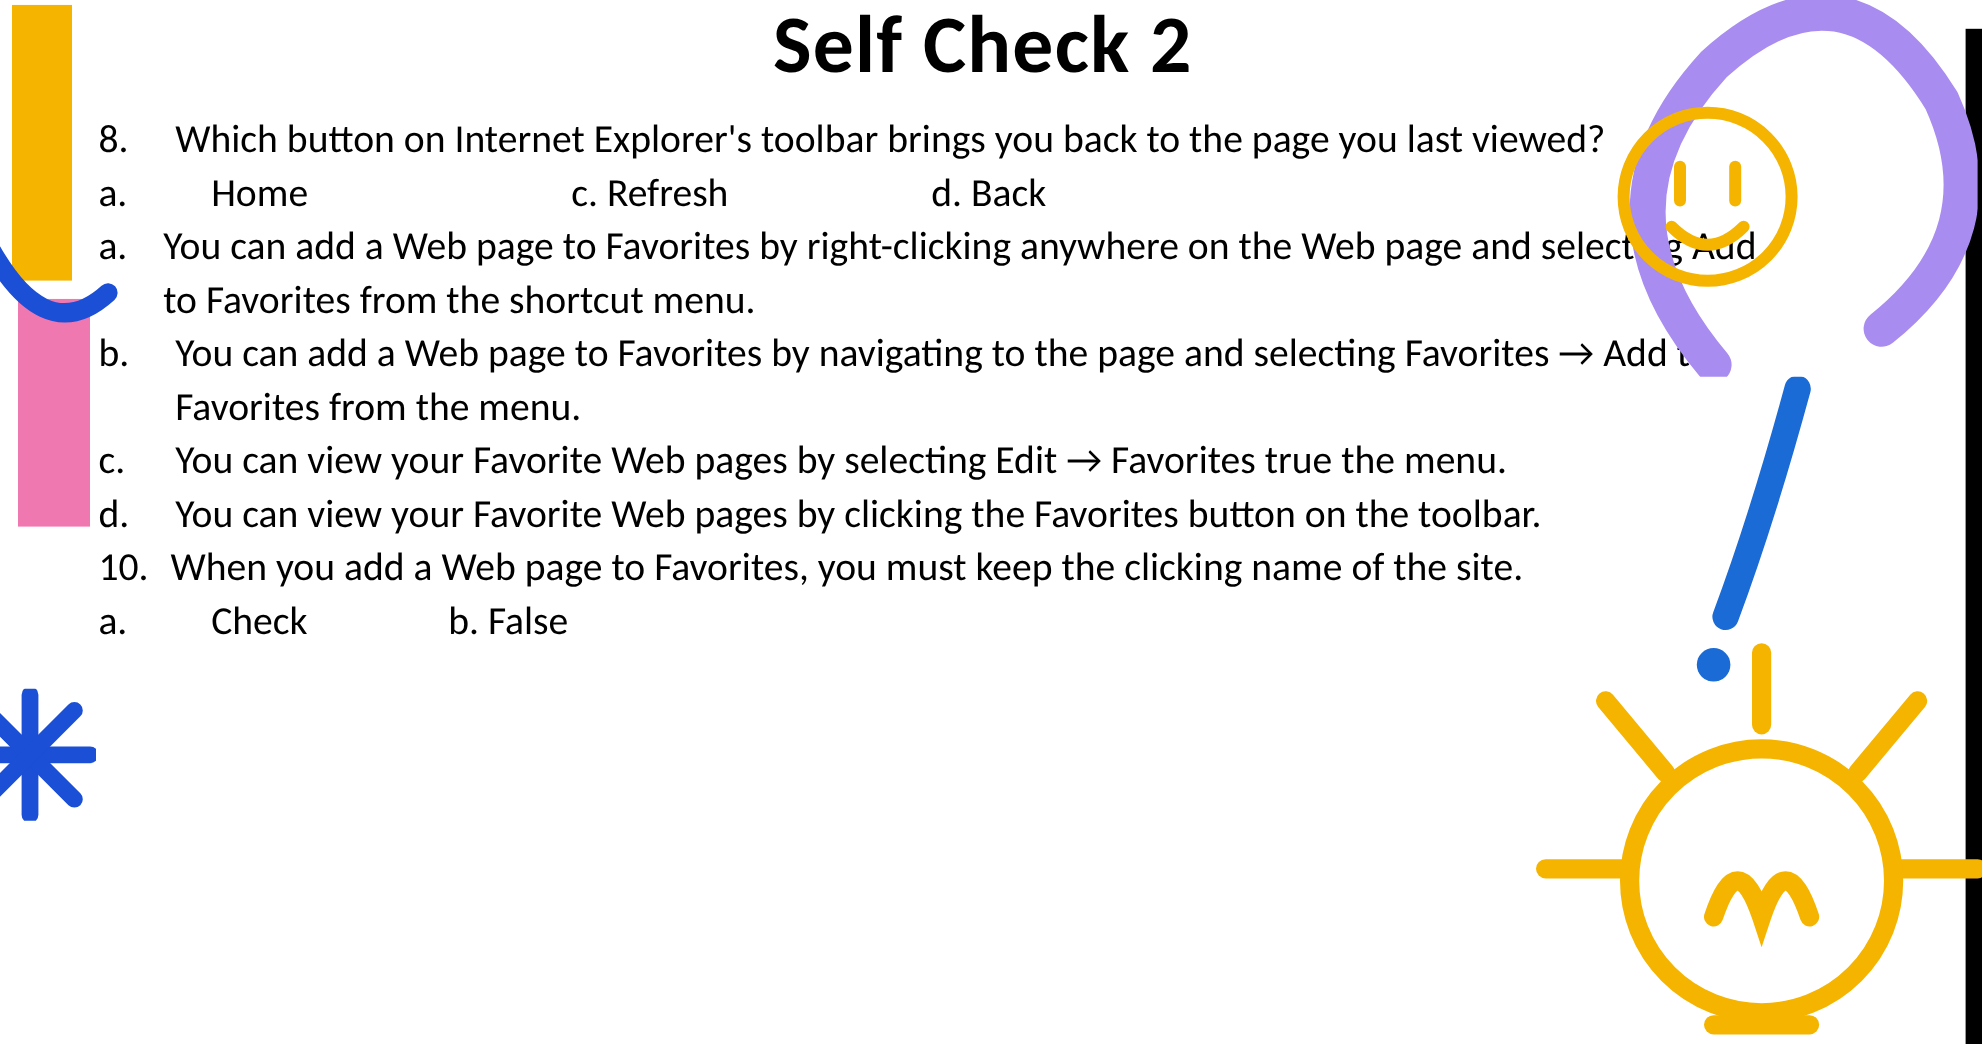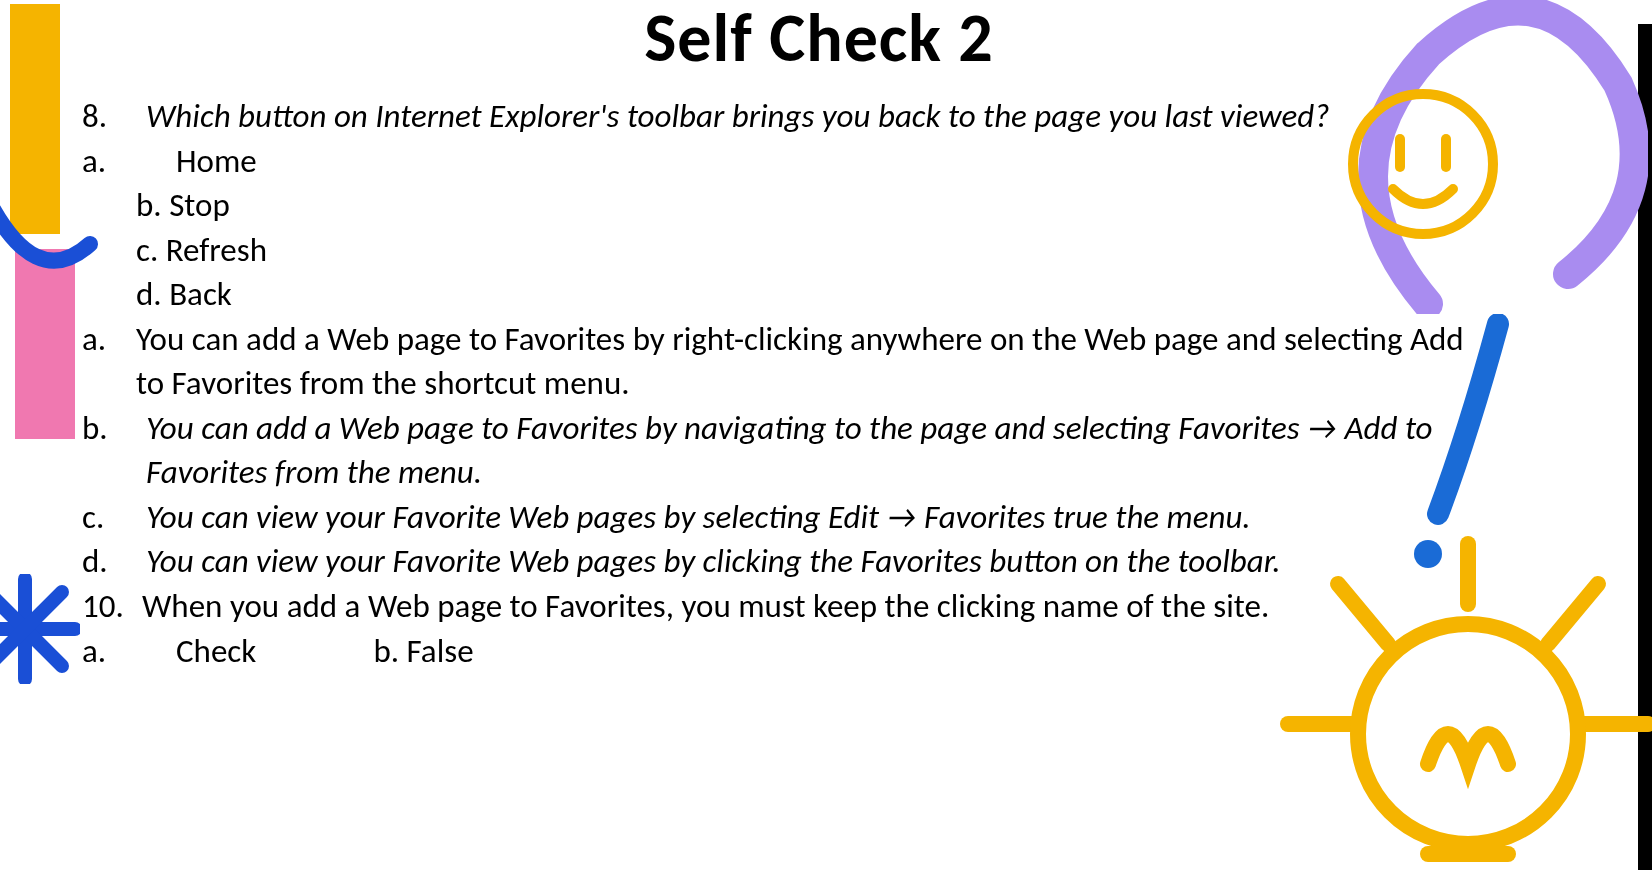--- a/index.html
+++ b/index.html
@@ -46,32 +46,30 @@
     width: 54px;
     flex: 0 0 54px;
   }
   .txt {
     flex: 1;
   }
   .opts {
     display: flex;
     margin-left: 54px;
     gap: 0;
-    flex-direction: column;
   }
   .opt-a { width: 300px; }
   .opt-b { width: 290px; }
   .opt-c { width: 300px; }
   .opt-d { width: 200px; }
   .q9line {
     margin-left: 90px;
   }
   .ind {
     padding-left: 10px;
-    font-style: italic;
   }
   
   .deco {
     position: absolute;
     pointer-events: none;
   }
 </style>
 </head>
 <body>
 
@@ -83,21 +81,20 @@
 
     <div class="row">
       <div class="num">8.</div>
       <div class="txt ind">Which button on Internet Explorer's toolbar brings you back to the page you last viewed?</div>
     </div>
     <div class="row">
       <div class="num">a.</div>
       <div class="txt">
         <div class="opts" style="margin-left:0;">
           <div class="opt-a" style="padding-left:40px;">Home</div>
-          <div class="opt-b">b. Stop</div>
           <div class="opt-c">c. Refresh</div>
           <div class="opt-d">d. Back</div>
         </div>
       </div>
     </div>
 
 
     <div class="row">
       <div class="num">a.</div>
       <div class="txt">You can add a Web page to Favorites by right-clicking anywhere on the Web page and selecting Add to Favorites from the shortcut menu.</div>

